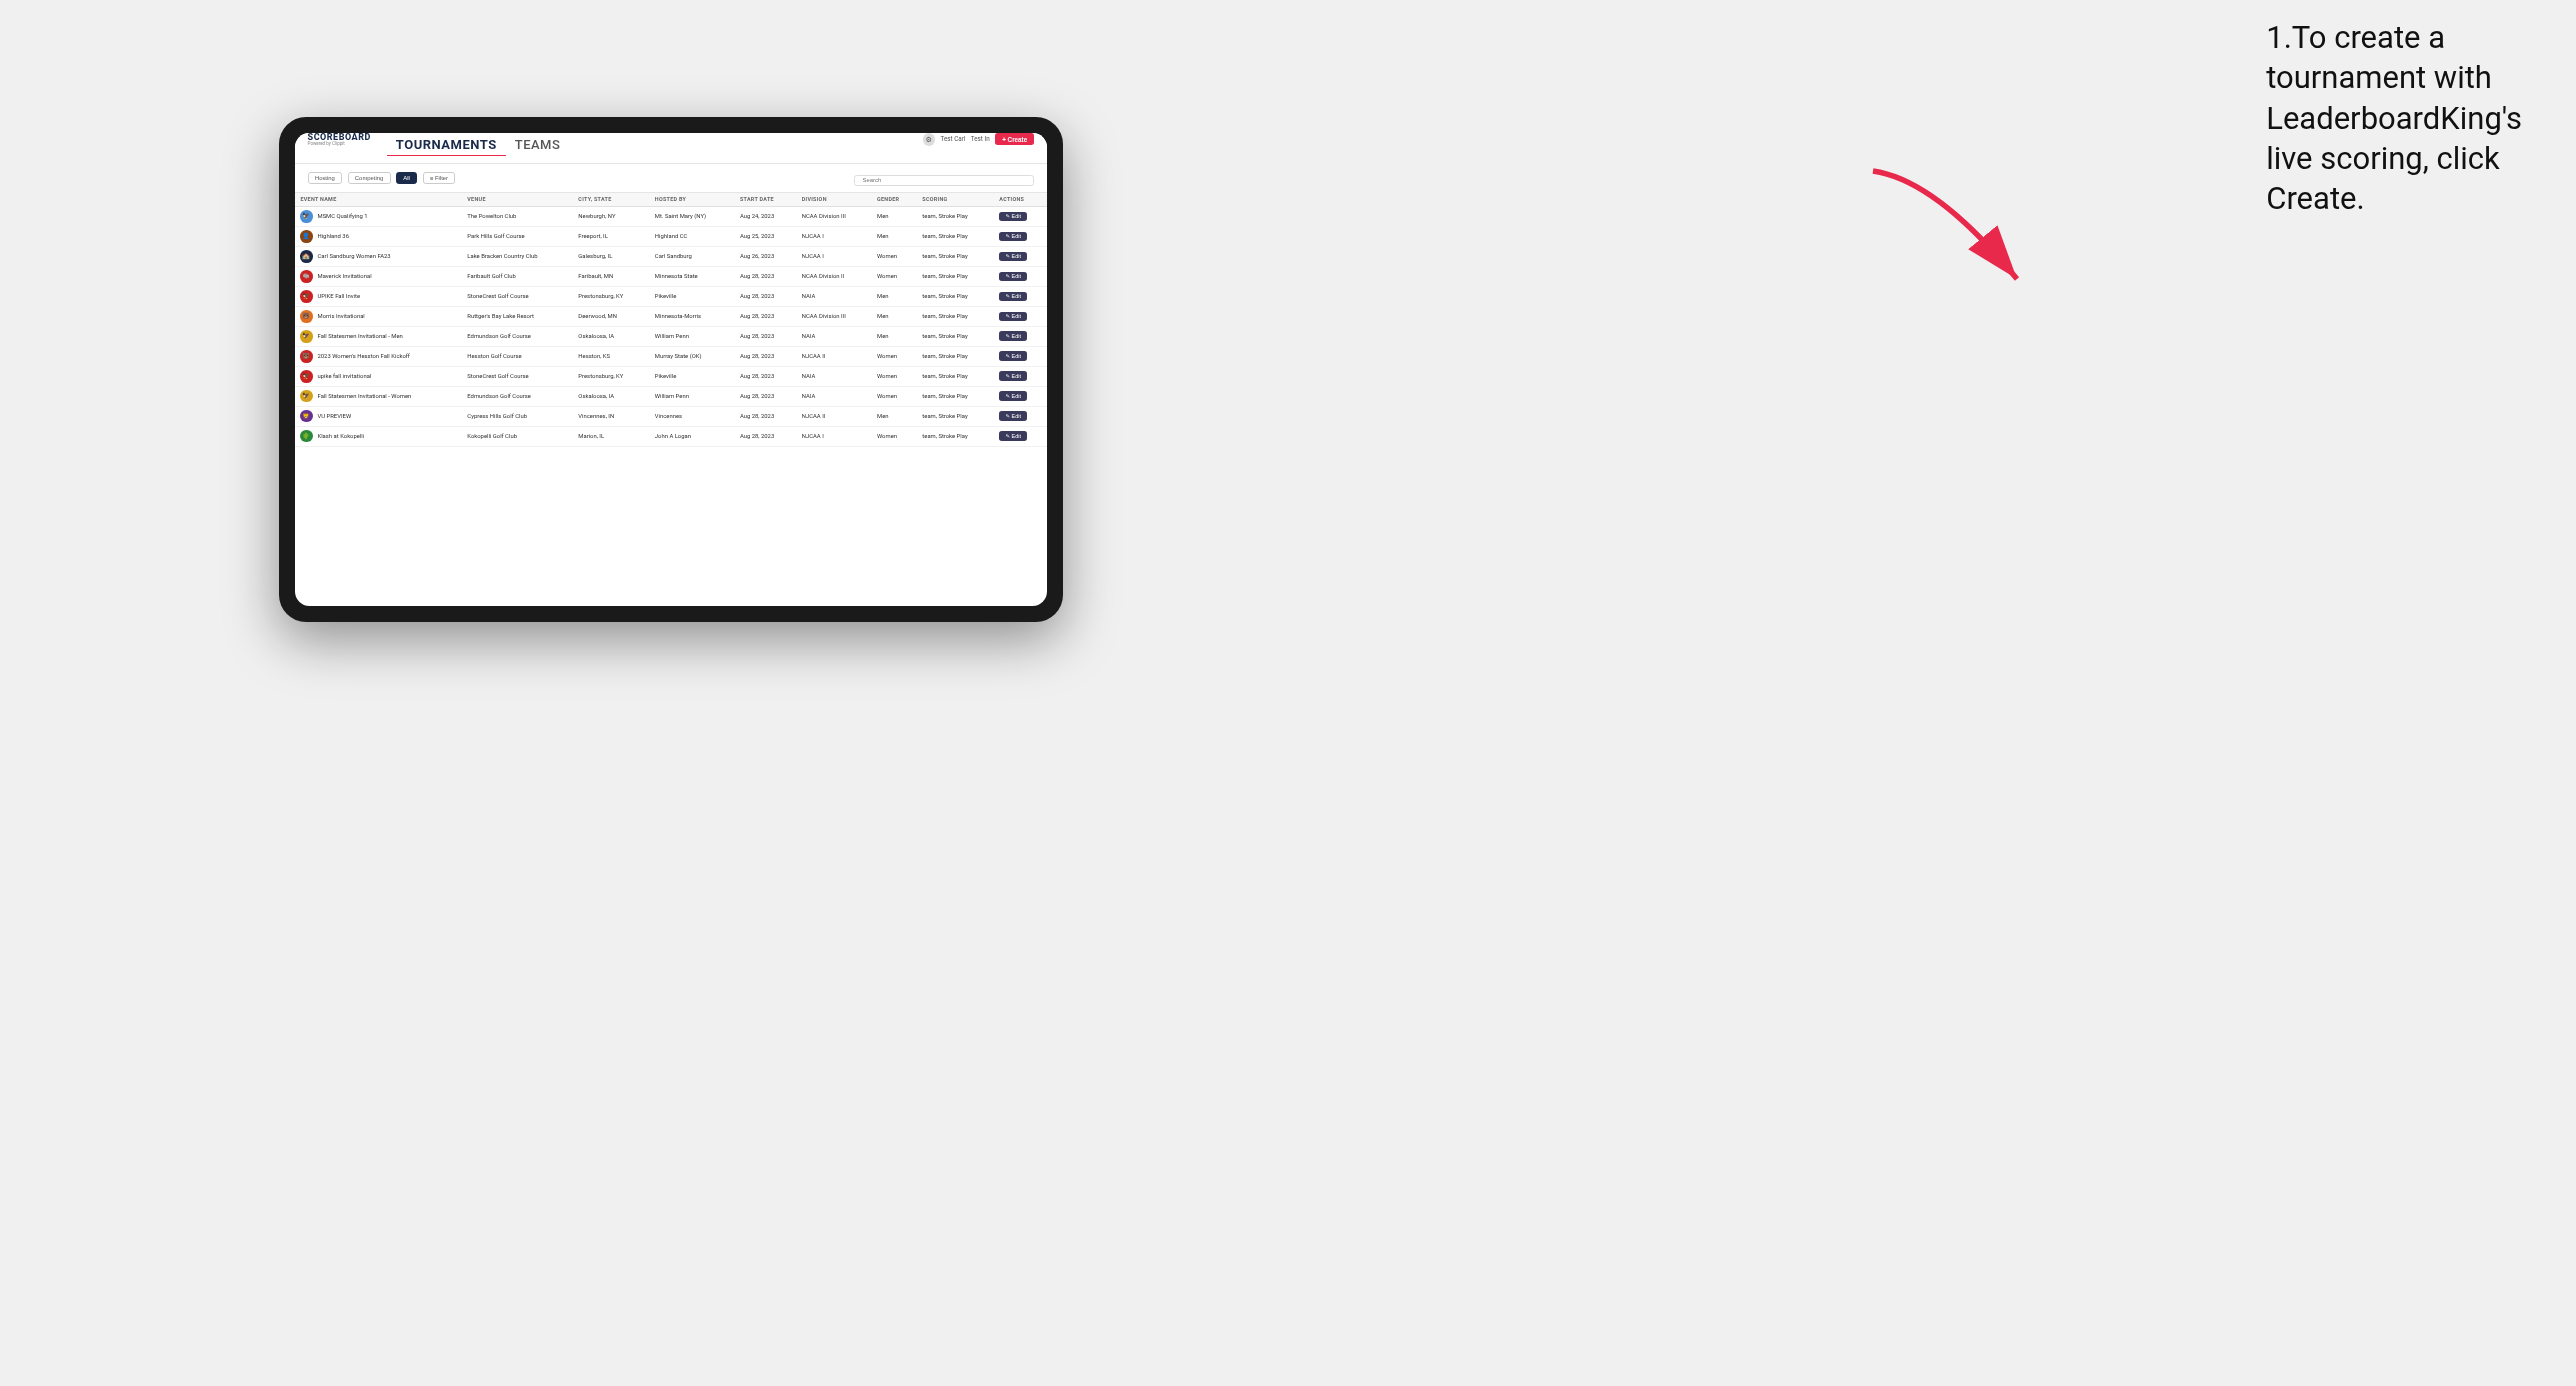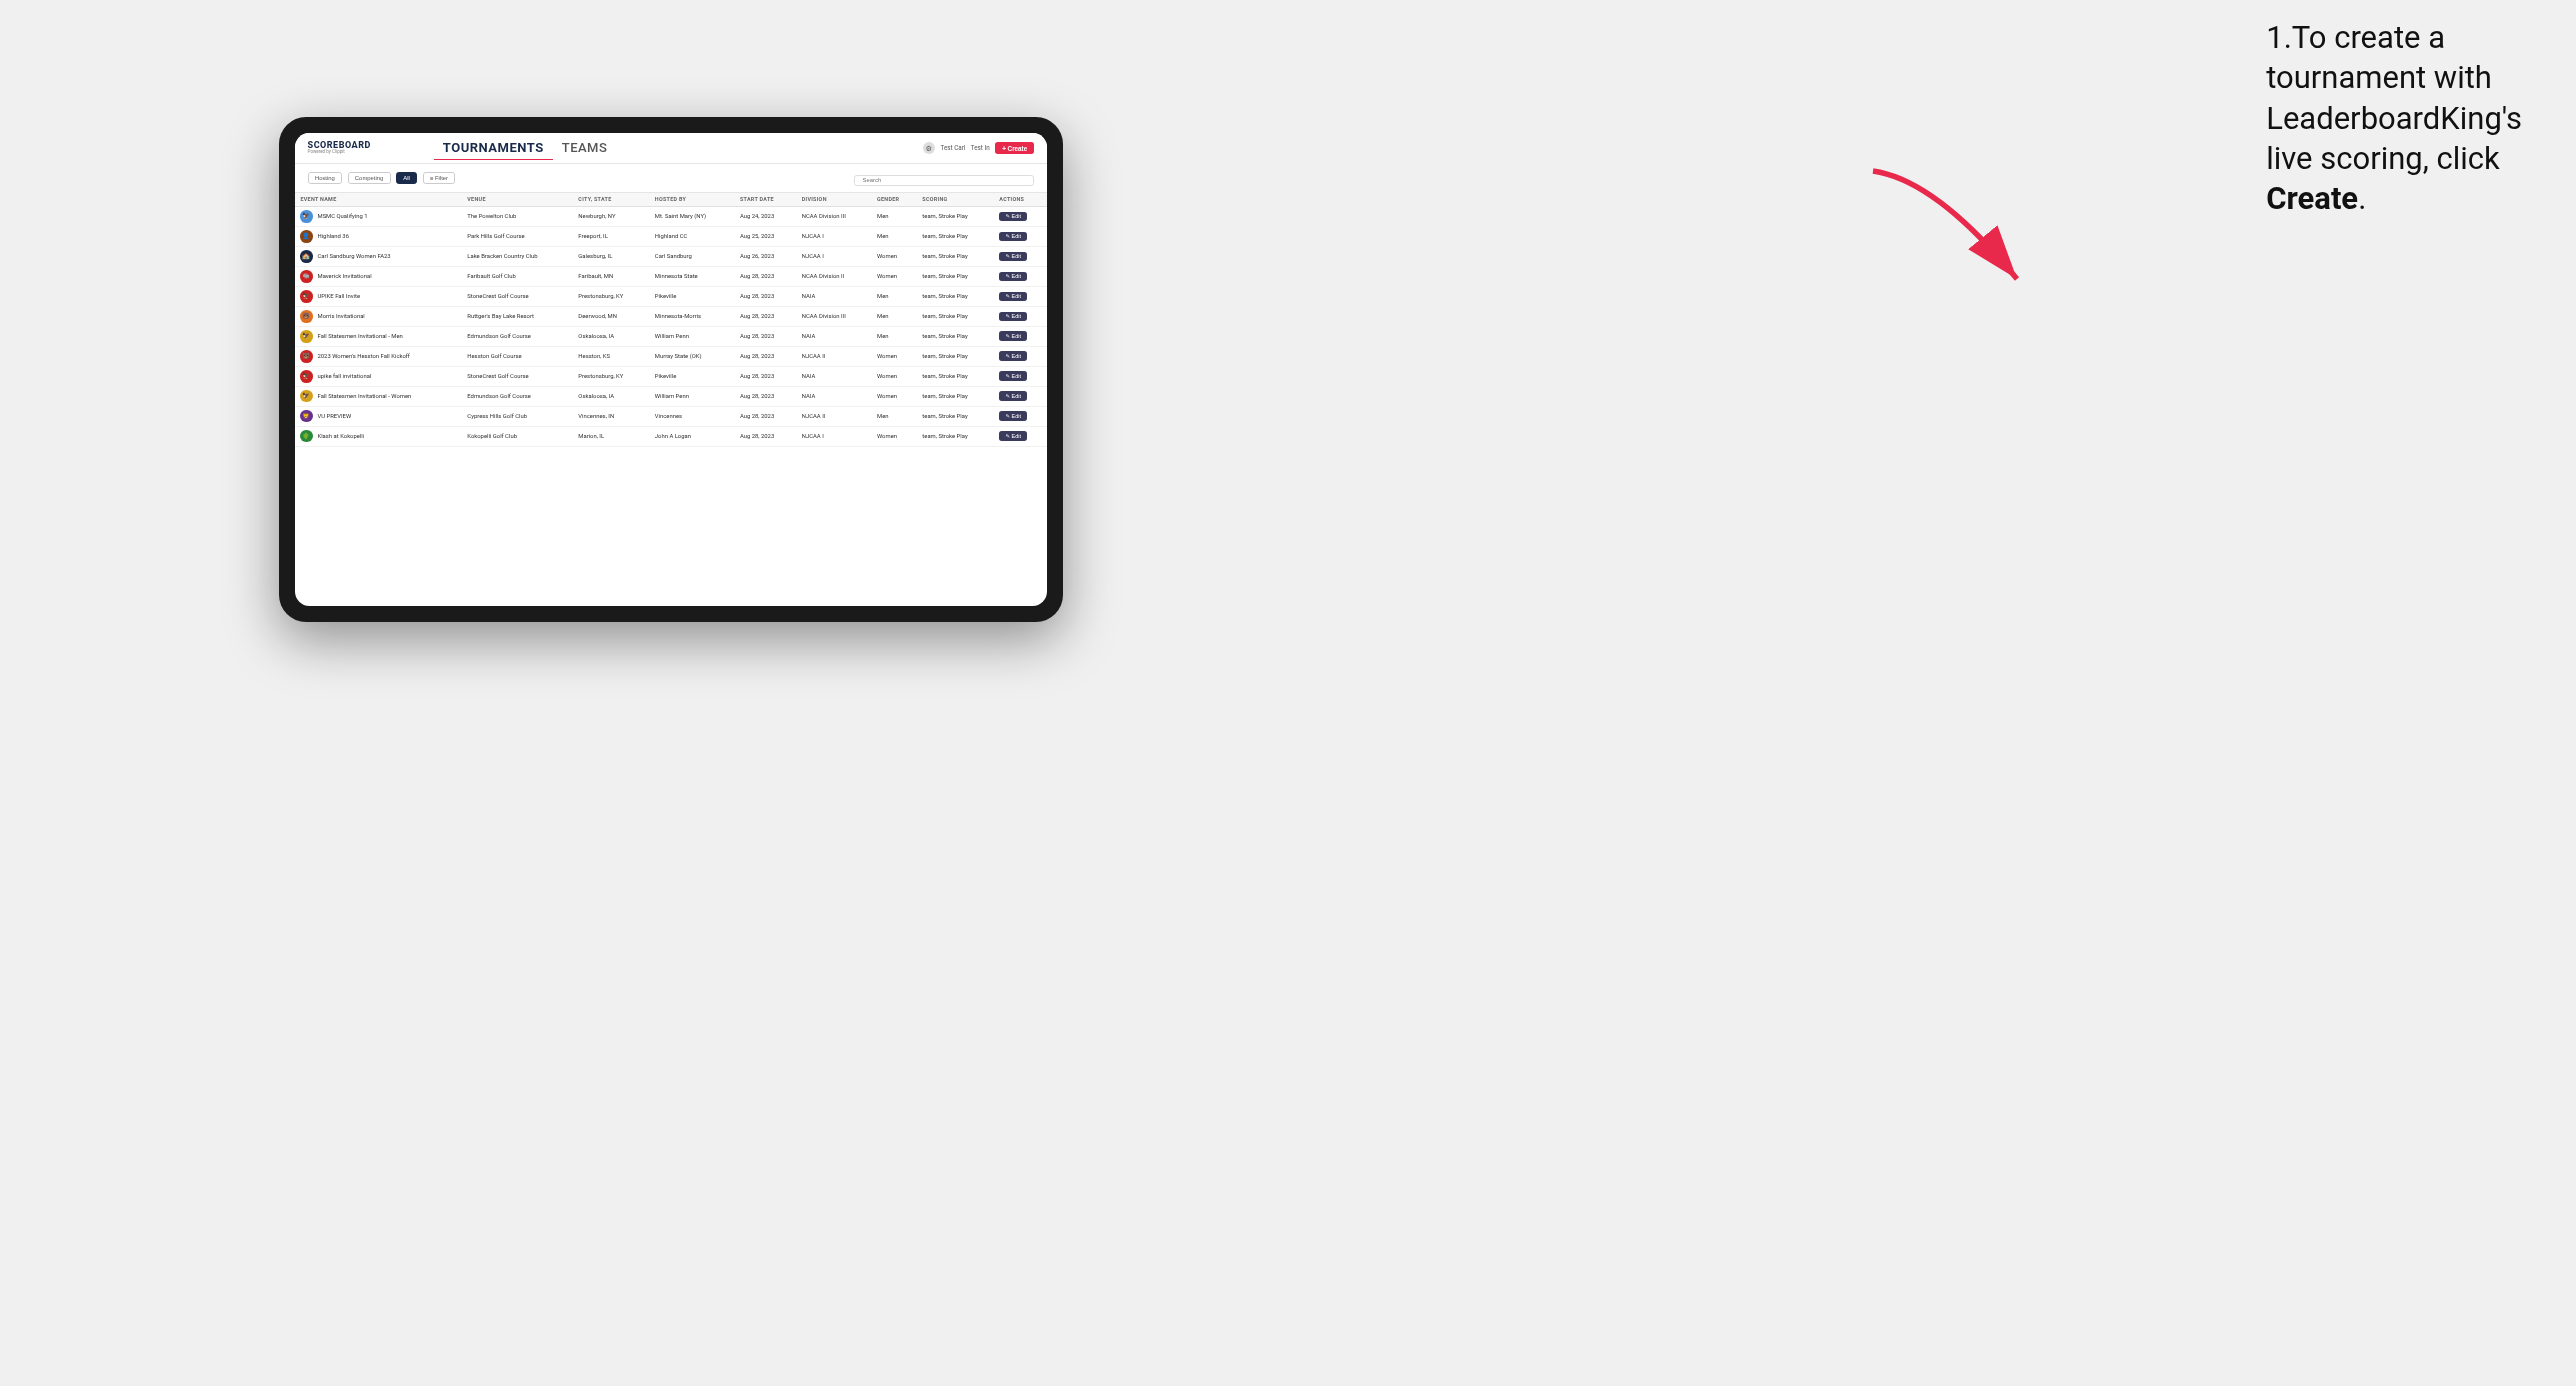--- a/index.html
+++ b/index.html
@@ -15,21 +15,21 @@
     
     .annotation {
       position: absolute;
       top: 18px;
       right: 54px;
       font-size: 31px;
       line-height: 1.3;
       color: #111;
       max-width: 541px;
     }
-    .annotation strong { font-weight: 700; margin-top: 15px; }
+    .annotation strong { font-weight: 400; margin-top: 15px; }
 
     
     .tablet-frame {
       position: absolute;
       top: 117px;
       left: 279px;
       width: 784px;
       height: 505px;
       background: #1a1a1a;
       border-radius: 27px;
@@ -43,27 +43,26 @@
       background: #fff;
       border-radius: 14.4px;
       overflow: hidden;
       display: flex;
       flex-direction: column;
     }
 
     
     .nav-bar {
       display: flex;
-      align-items: center;
+      align-items: flex-start;
       padding: 0 12.6px;
       height: 31px;
       background: #fff;
       border-bottom: 0.9px solid #e5e5e5;
       flex-shrink: 0;
-      gap: 47px;
     }
 
     .logo-area {
       display: flex;
       flex-direction: column;
       margin-right: 16px;
     }
     .logo-text {
       font-size: 9px;
       font-weight: 800;

